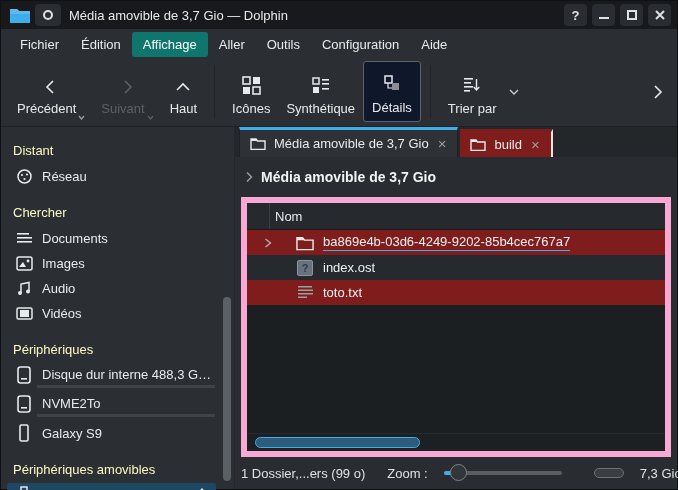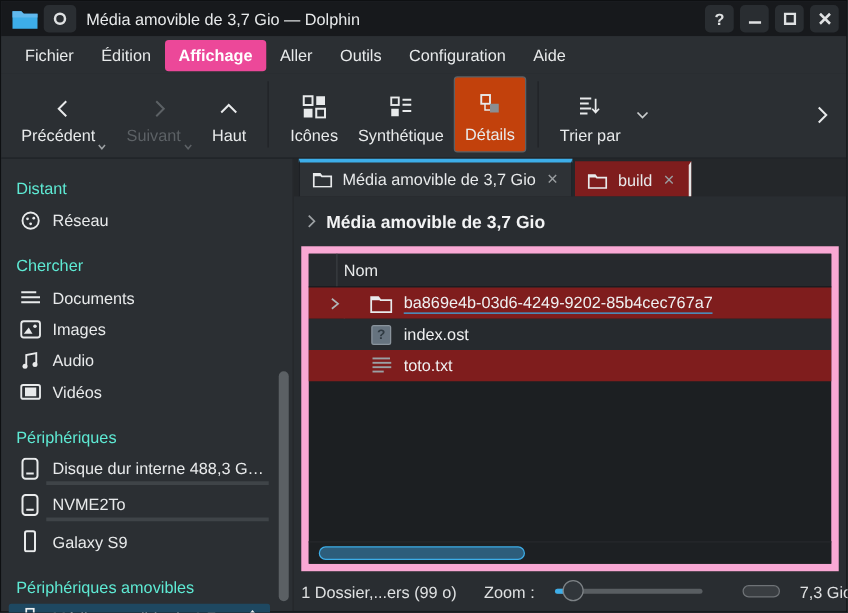--- a/index.html
+++ b/index.html
@@ -17,40 +17,40 @@
   .titlebar { height:28px; background:#17191c; display:flex; align-items:center; padding:0 6px; flex:0 0 auto; }
   .app-icon { width:22px; height:18px; margin:0 4px 0 2px; }
   .win-menu-btn { width:26px; height:22px; background:#2a2e32; border-radius:4px; display:flex; align-items:center; justify-content:center; margin-right:8px; }
   .title-text { color:#e8eaeb; font-size:13px; white-space:nowrap; }
   .tb-spacer { flex:1; }
   .win-btn { width:23px; height:22px; background:#292d31; border-radius:4px; display:flex; align-items:center; justify-content:center; margin-left:5px; color:#dfe1e2; font-weight:bold; font-size:13px; }
 
   
   .menubar { height:30px; display:flex; align-items:center; padding:0 8px; background:#2b2f33; flex:0 0 auto; }
   .menu-item { padding:5px 11px; border-radius:3px; color:#e8eaeb; white-space:nowrap; }
-  .menu-item.active { background:#ec4899; color:#ffffff;font-weight:bold; }
+  .menu-item.active { background:#0f766e; color:#ffffff; }
 
   
   .toolbar { height:68px; display:flex; align-items:stretch; padding:2px 8px 4px 8px; background:#2b2f33; border-bottom:1px solid #1d2024; flex:0 0 auto; }
   .tool-btn { display:flex; flex-direction:column; align-items:center; justify-content:flex-end; padding:4px 8px 6px 8px; border-radius:3px; gap:6px; }
   .tool-btn .t-icon { height:26px; display:flex; align-items:flex-end; justify-content:center; }
   .tool-btn .t-label { font-size:13px; color:#e8eaeb; white-space:nowrap; display:flex; align-items:flex-end; gap:2px; }
   .tool-btn.disabled .t-label { color:#5c6165; }
-  .tool-btn.selected { background:#c2410c; border:1px solid #5d6266;text-align:right; }
+  .tool-btn.selected { background:#0f172a; border:1px solid #5d6266;text-align:right; }
   .tool-sep { width:1px; background:#202327; margin:4px 9px; }
   .mini-caret { margin-bottom:-4px; }
   .sort-caret { align-self:center; margin-left:4px; }
   .overflow-btn { margin-left:auto; align-self:center; padding:6px; }
 
   
   .content { flex:1; display:flex; min-height:0; }
 
   
   .sidebar { width:234px; background:#2b2f33; position:relative; padding-top:12px; flex:0 0 auto; border-right:1px solid #24272a; }
-  .side-header { color:#5eead4; padding:4px 12px 6px 12px; font-size:13px; white-space:nowrap; }
+  .side-header { color:#fef9c3; padding:4px 12px 6px 12px; font-size:13px; white-space:nowrap; }
   .side-item { display:flex; align-items:center; height:24px; padding:0 20px 0 14px; gap:9px; position:relative; margin:0 0 1px 0; white-space:nowrap; }
   .side-item.has-bar { height:27px; padding-bottom:4px; margin-bottom:2px; }
   .si-icon { width:18px; height:18px; display:flex; align-items:center; justify-content:center; flex:0 0 auto; }
   .si-label { overflow:hidden; text-overflow:ellipsis; }
   .cap { position:absolute; left:36px; right:19px; bottom:2px; height:3px; background:#3f4448; }
   .cap-fill { height:100%; background:#3daee9; }
   .side-item.sel { background:#1e4861; border-radius:2px; margin:0 18px 0 6px; padding-left:8px; }
   .eject { position:absolute; right:6px; top:4px; }
   .side-gap { height:12px; }
   .side-scrollbar { position:absolute; right:3px; top:170px; width:8px; height:184px; background:#5b6064; border-radius:4px; }

